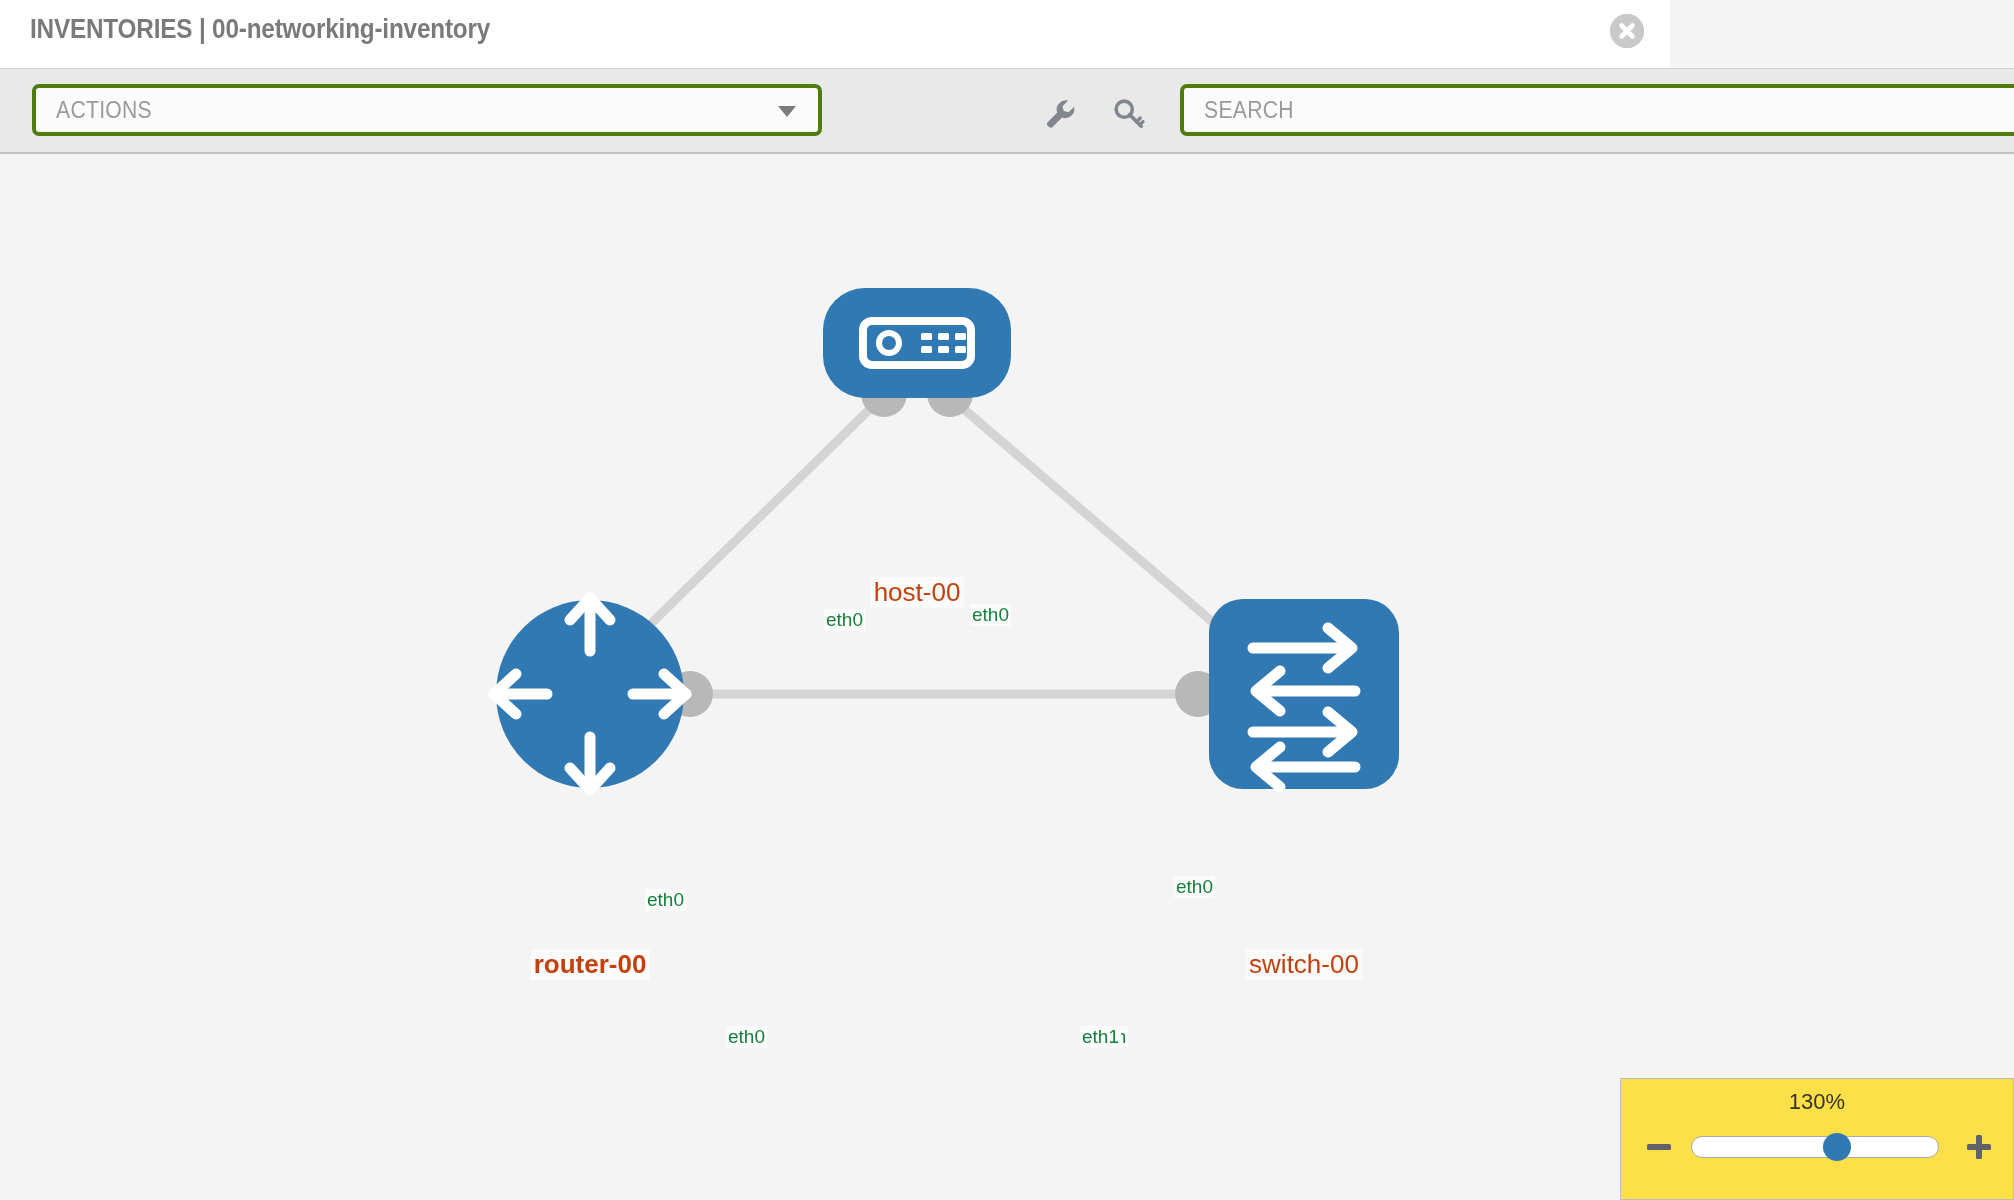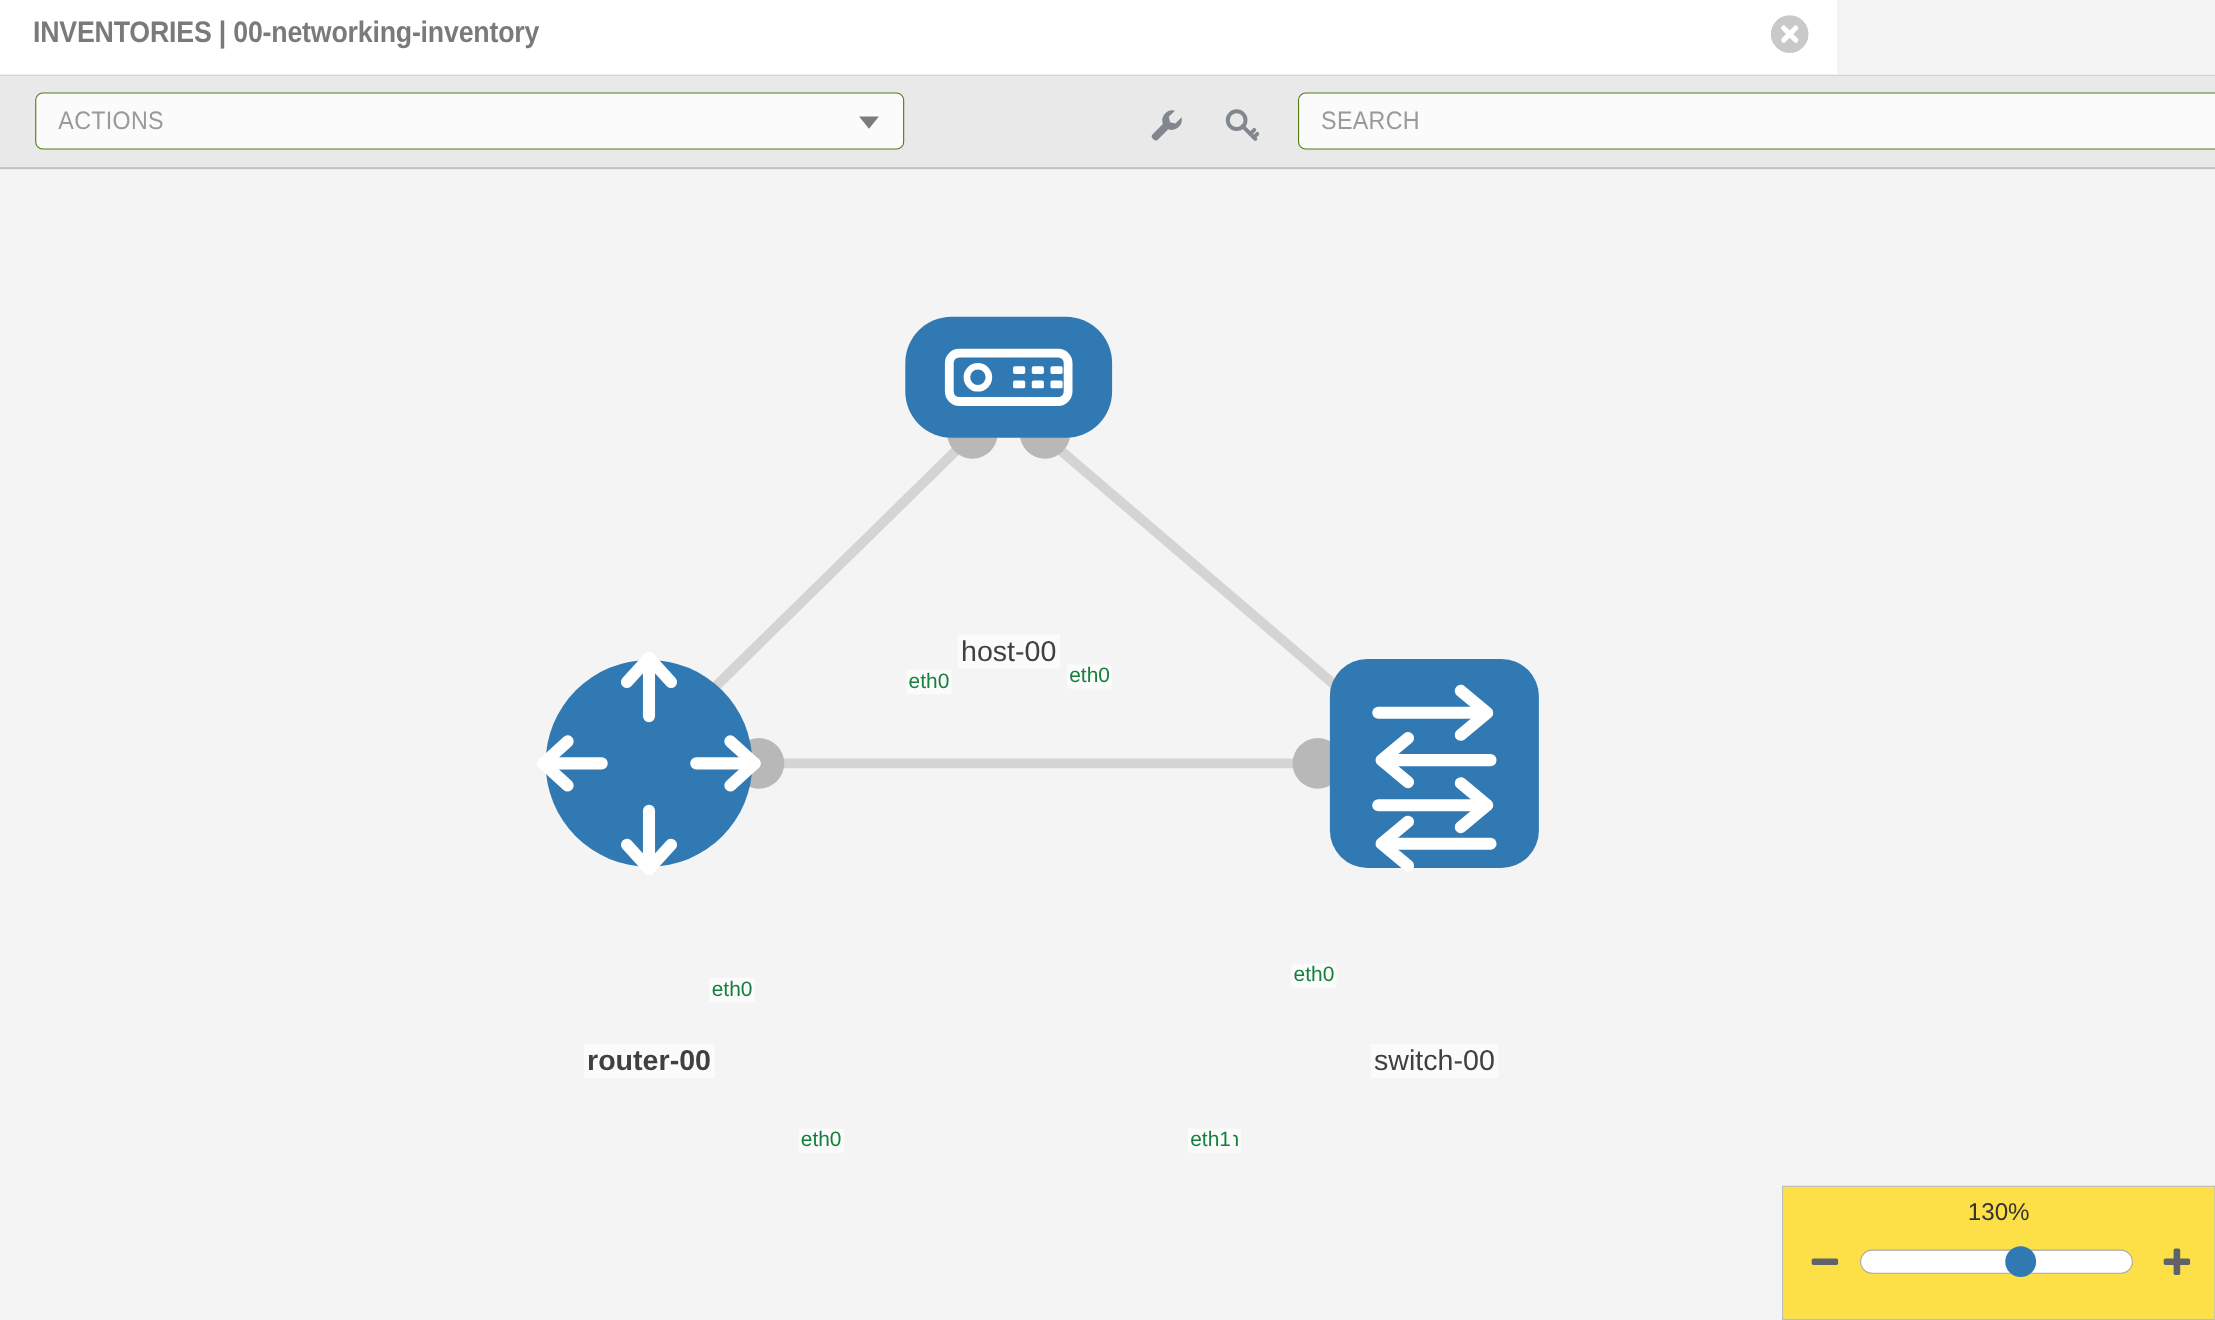--- a/index.html
+++ b/index.html
@@ -63,21 +63,21 @@
     height: 86px;
     background: #e9e9e9;
     border-top: 1px solid #d2d2d2;
     border-bottom: 2px solid #c0c0c0;
     box-sizing: border-box;
   }
   .select-box {
     position: absolute;
     box-sizing: border-box;
     background: #fbfbfb;
-    border: 1px solid #4d7c0f;
+    border: 4px solid #4d7c0f;
     border-radius: 7px;
     height: 52px;
     cursor: pointer;
   }
   .select-box .sel-label {
     position: absolute;
     left: 20px;
     top: 50%;
     transform: translateY(-50%) scaleX(0.92);
     transform-origin: left center;
@@ -119,21 +119,21 @@
     overflow: hidden;
   }
   .topo-svg {
     position: absolute;
     left: 0; top: 0;
   }
 
   .node-label {
     position: absolute;
     font-size: 26px;
-    color: #404040;
+    color: #c2410c;
     background: #fbfbfb;
     padding: 0 3px;
     white-space: nowrap;
     transform: translateX(-50%);
   }
   .iface-label {
     position: absolute;
     font-size: 19px;
     color: #15803d;
     background: #fbfbfb;

